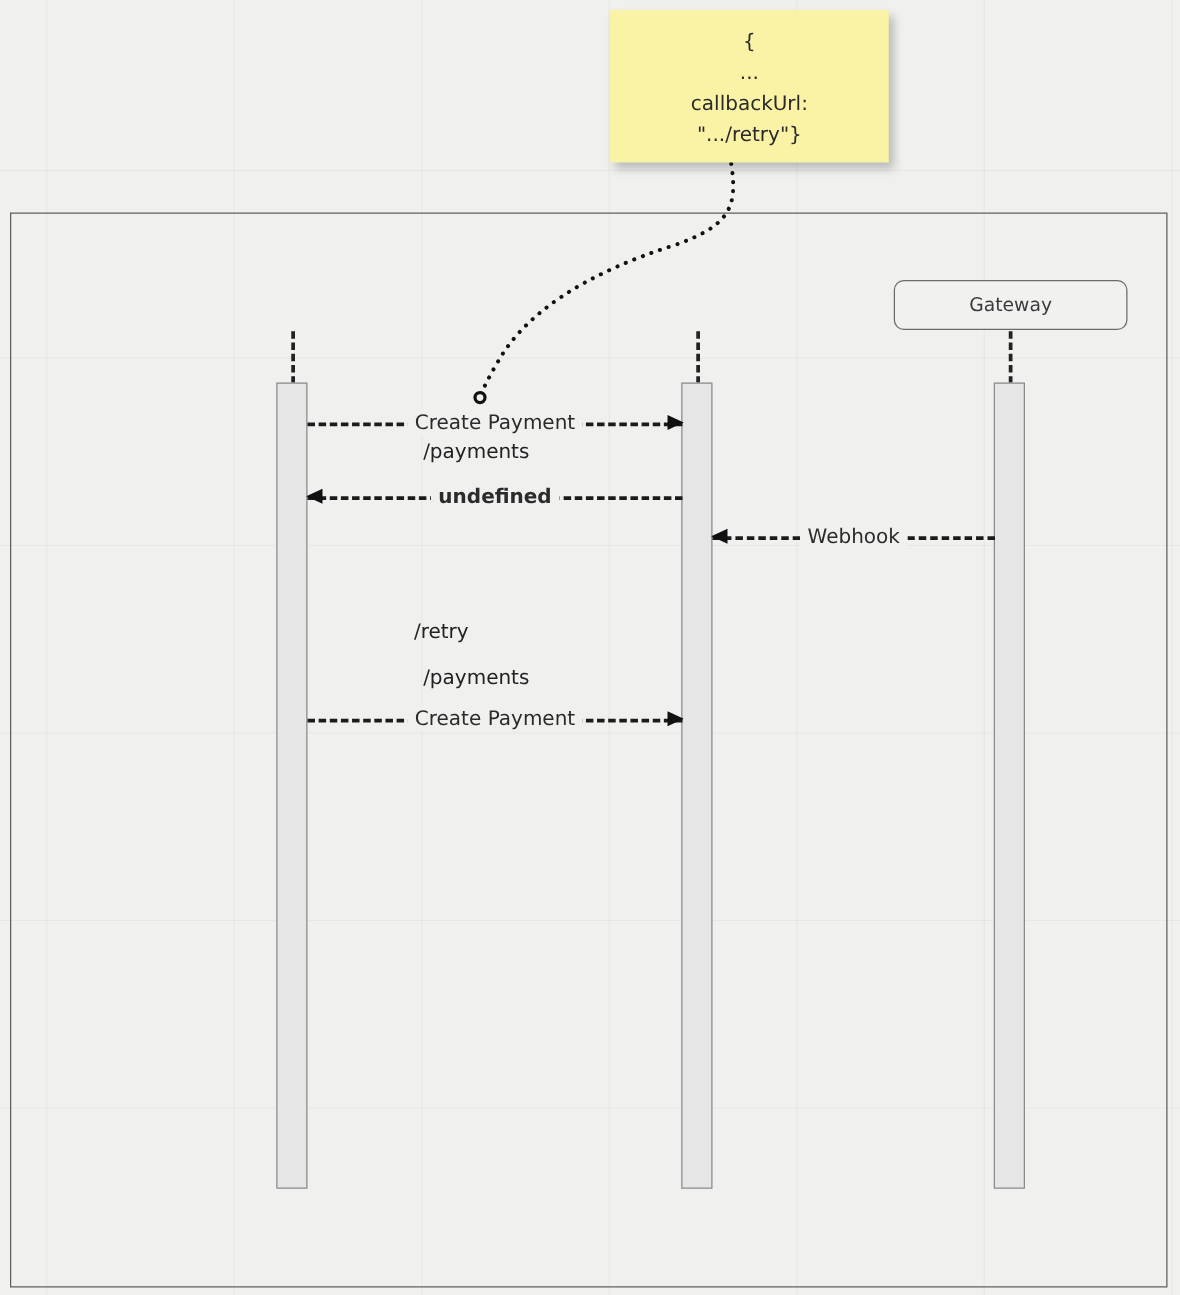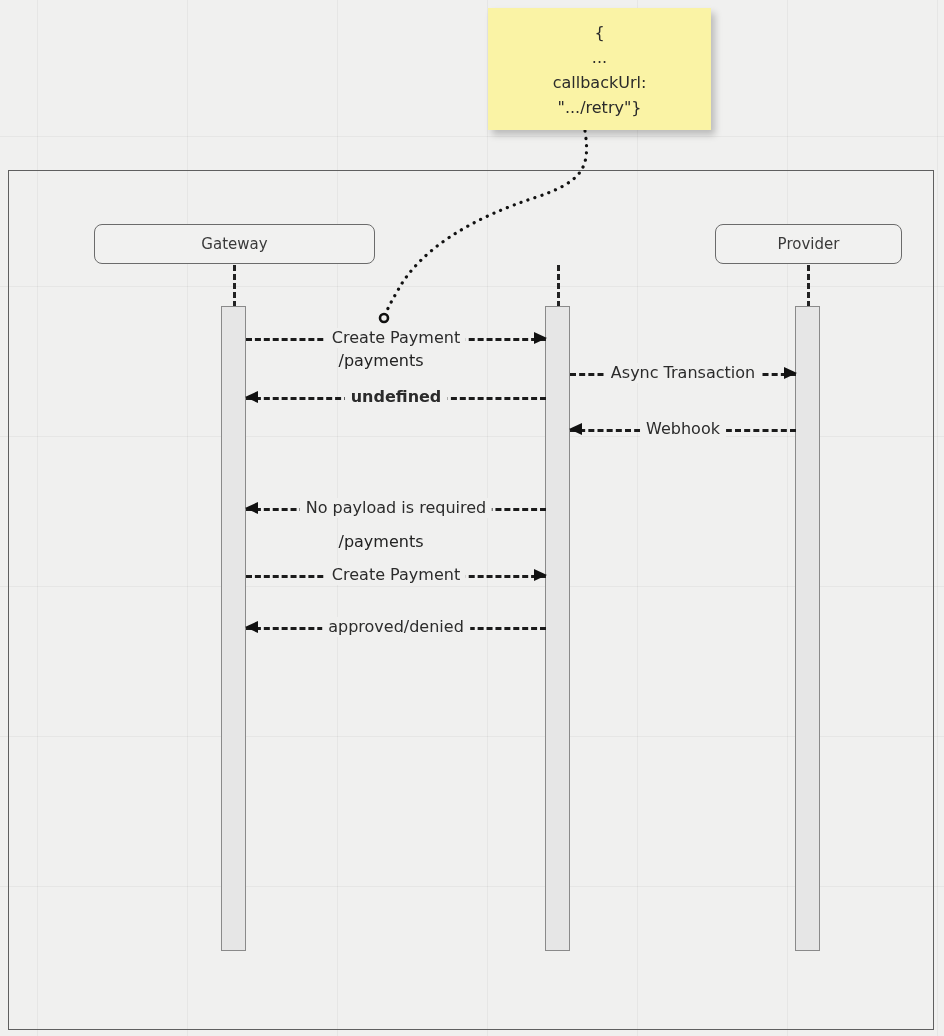--- a/index.html
+++ b/index.html
@@ -162,82 +162,64 @@
   }
 </style>
 </head>
 <body>
 
 <div id="canvas">
 
 
   <div class="frame"></div>
 
-  <div class="participant" style="left:94px; top:224px; width:281px;">
+  <div class="participant" style="left:715px; top:224px; width:187px;">
     <span>Gateway</span>
-  </div>
-  <div class="participant" style="left:715px; top:224px; width:187px;">
-    <span>Provider</span>
   </div>
 
   <div class="lifeline" style="left:233px; top:265px; height:42px;"></div>
   <div class="lifeline" style="left:557px; top:265px; height:42px;"></div>
   <div class="lifeline" style="left:807px; top:265px; height:42px;"></div>
 
   <div class="activation" style="left:221px; top:306px; height:645px;"></div>
   <div class="activation" style="left:545px; top:306px; height:645px;"></div>
   <div class="activation" style="left:795px; top:306px; height:645px;"></div>
 
   <div class="msg" style="left:246px; top:329px; width:300px;">
     <div class="line"></div>
     <div class="head right"></div>
     <div class="label">Create Payment</div>
   </div>
 
   <div class="path-label" style="left:381px; top:351px;">/payments</div>
 
-  <div class="msg" style="left:570px; top:364px; width:226px;">
-    <div class="line"></div>
-    <div class="head right"></div>
-    <div class="label">Async Transaction</div>
-  </div>
 
   <div class="msg" style="left:246px; top:388px; width:300px;font-weight:bold;">
     <div class="line"></div>
     <div class="head left"></div>
     <div class="label">undefined</div>
   </div>
 
   <div class="msg" style="left:570px; top:420px; width:226px;">
     <div class="line"></div>
     <div class="head left"></div>
     <div class="label">Webhook</div>
   </div>
 
   <div class="path-label" style="left:353px; top:453px;margin-top:42px;">/retry</div>
 
-  <div class="msg" style="left:246px; top:499px; width:300px;">
-    <div class="line"></div>
-    <div class="head left"></div>
-    <div class="label">No payload is required</div>
-  </div>
 
   <div class="path-label" style="left:381px; top:532px;">/payments</div>
 
   <div class="msg" style="left:246px; top:566px; width:300px;">
     <div class="line"></div>
     <div class="head right"></div>
     <div class="label">Create Payment</div>
   </div>
 
-  <div class="msg" style="left:246px; top:618px; width:300px;">
-    <div class="line"></div>
-    <div class="head left"></div>
-    <div class="label">approved/denied</div>
-  </div>
 
   <svg class="connector" viewBox="0 0 944 1036" width="944" height="1036">
     <path d="M 585,131 C 590,165 585,180 540,196 C 470,218 420,250 398,290 C 391,302 387,310 385,315" fill="none" stroke="#111" stroke-width="3.2" stroke-linecap="round" stroke-dasharray="0.1 7.2"></path>
     <circle cx="384" cy="318" r="4" fill="#f0f0ef" stroke="#111" stroke-width="2.6"></circle>
   </svg>
 
   <div class="note">
     <div class="nline">{</div>
     <div class="nline">...</div>
     <div class="nline">callbackUrl:</div>

